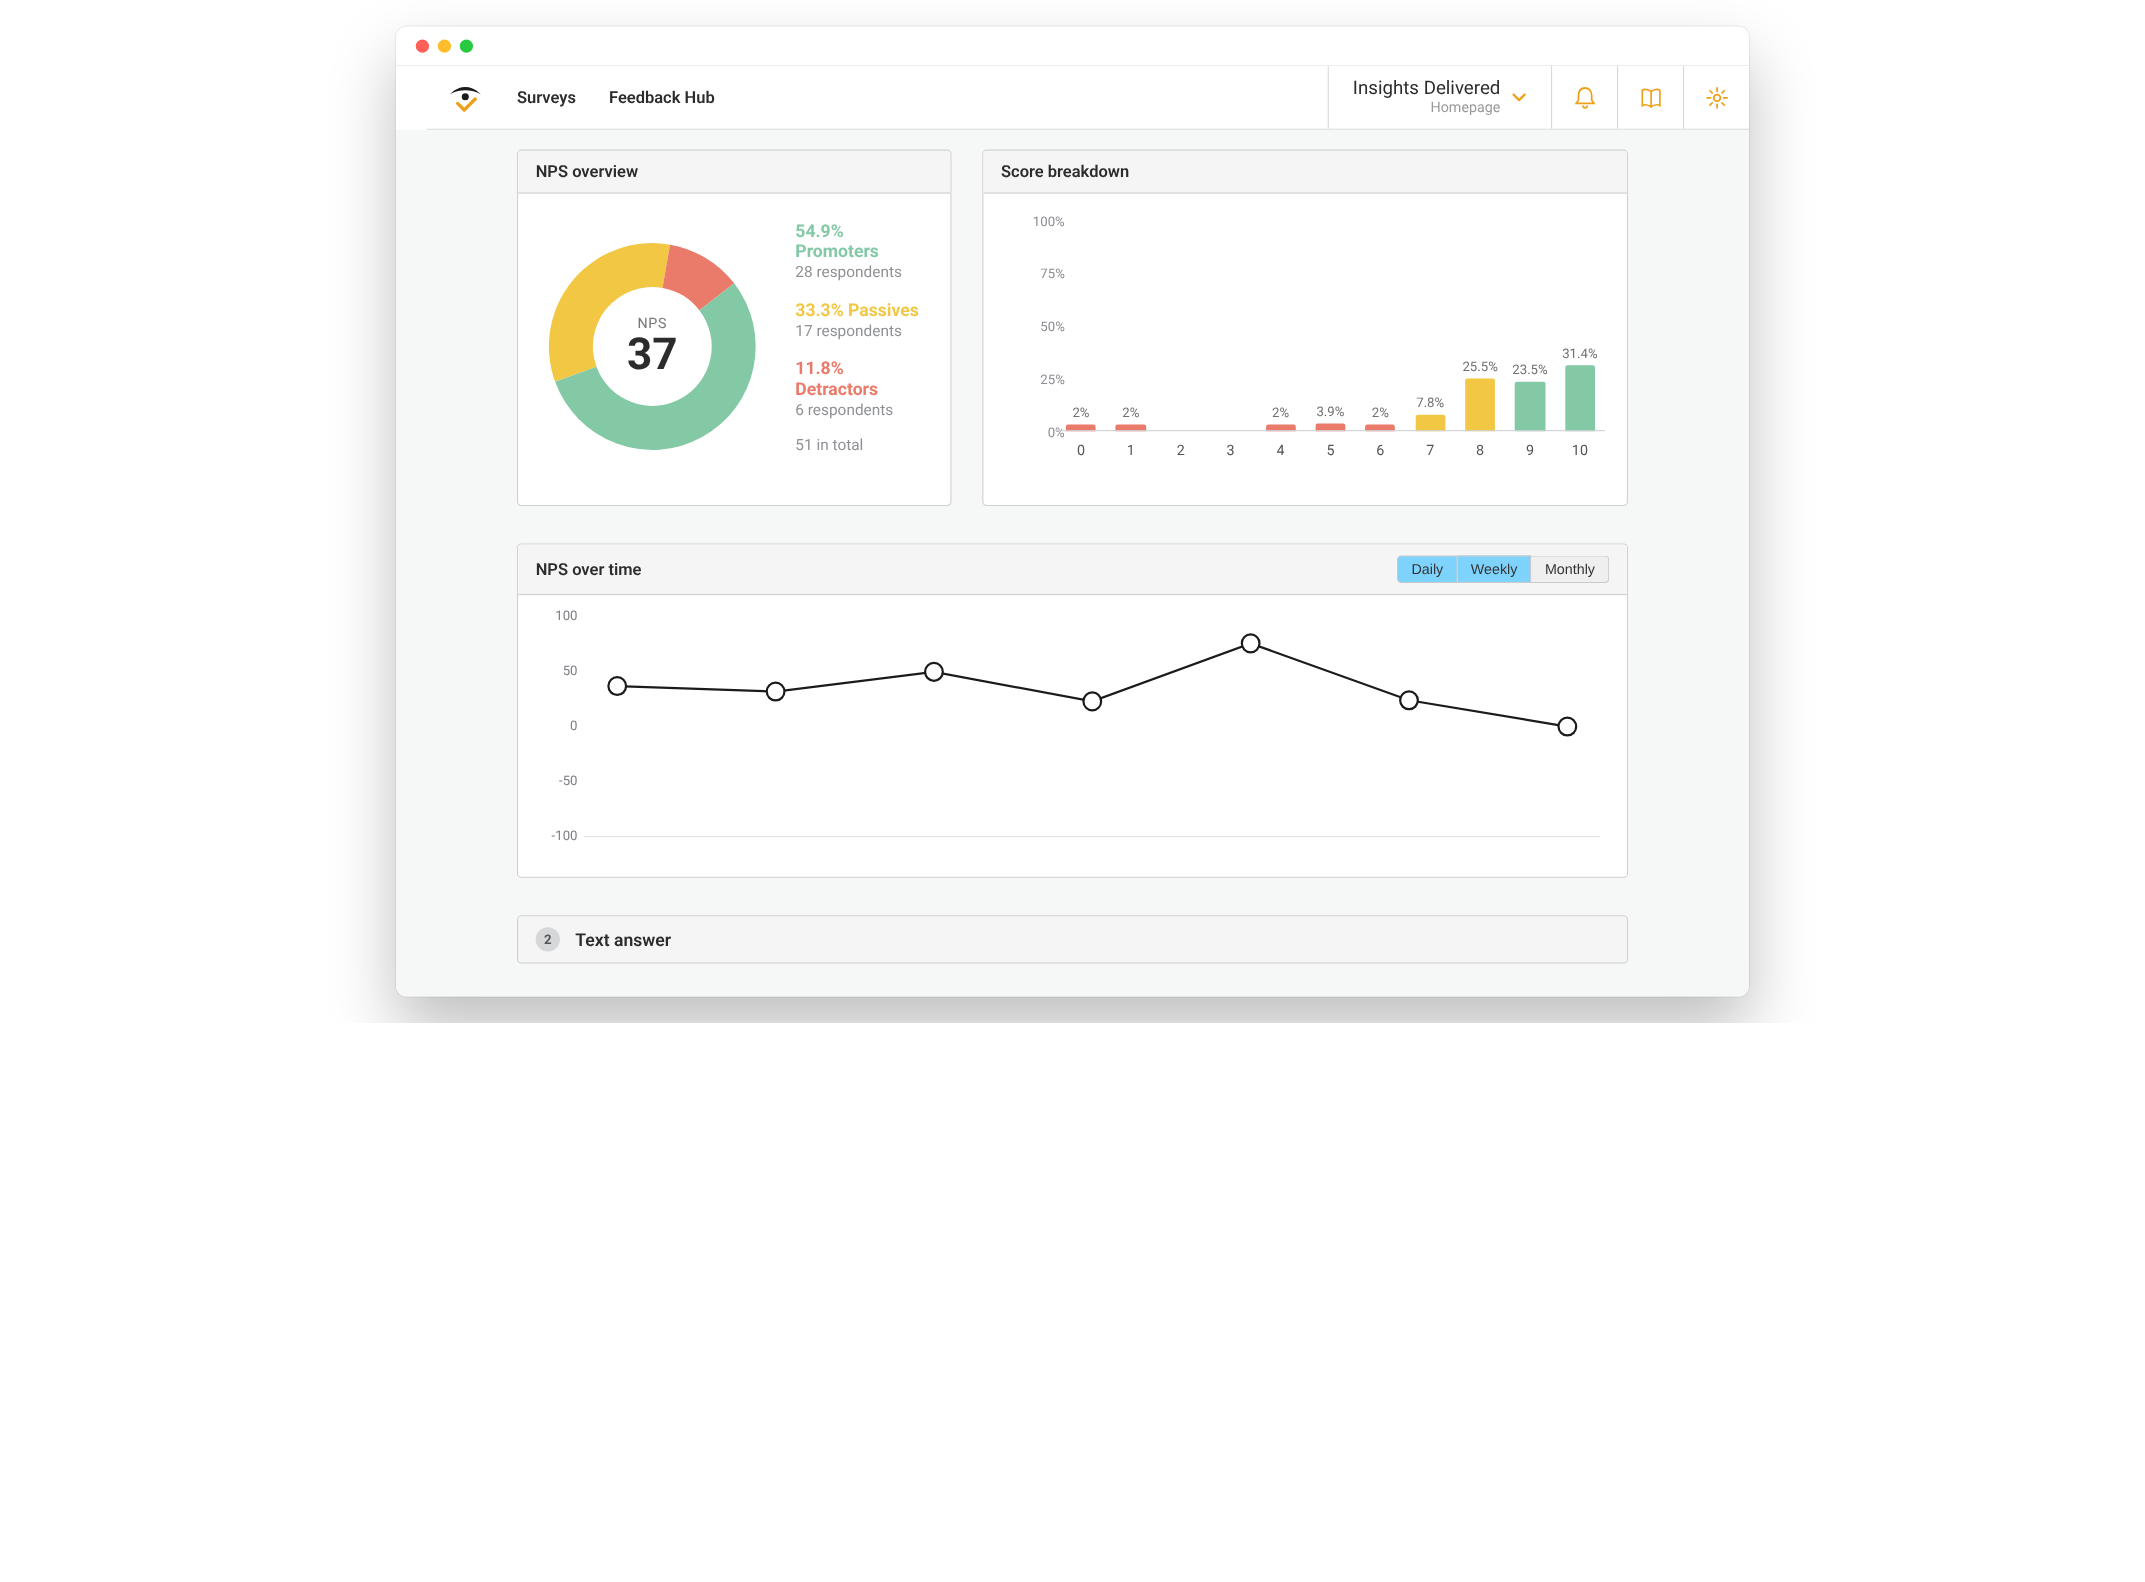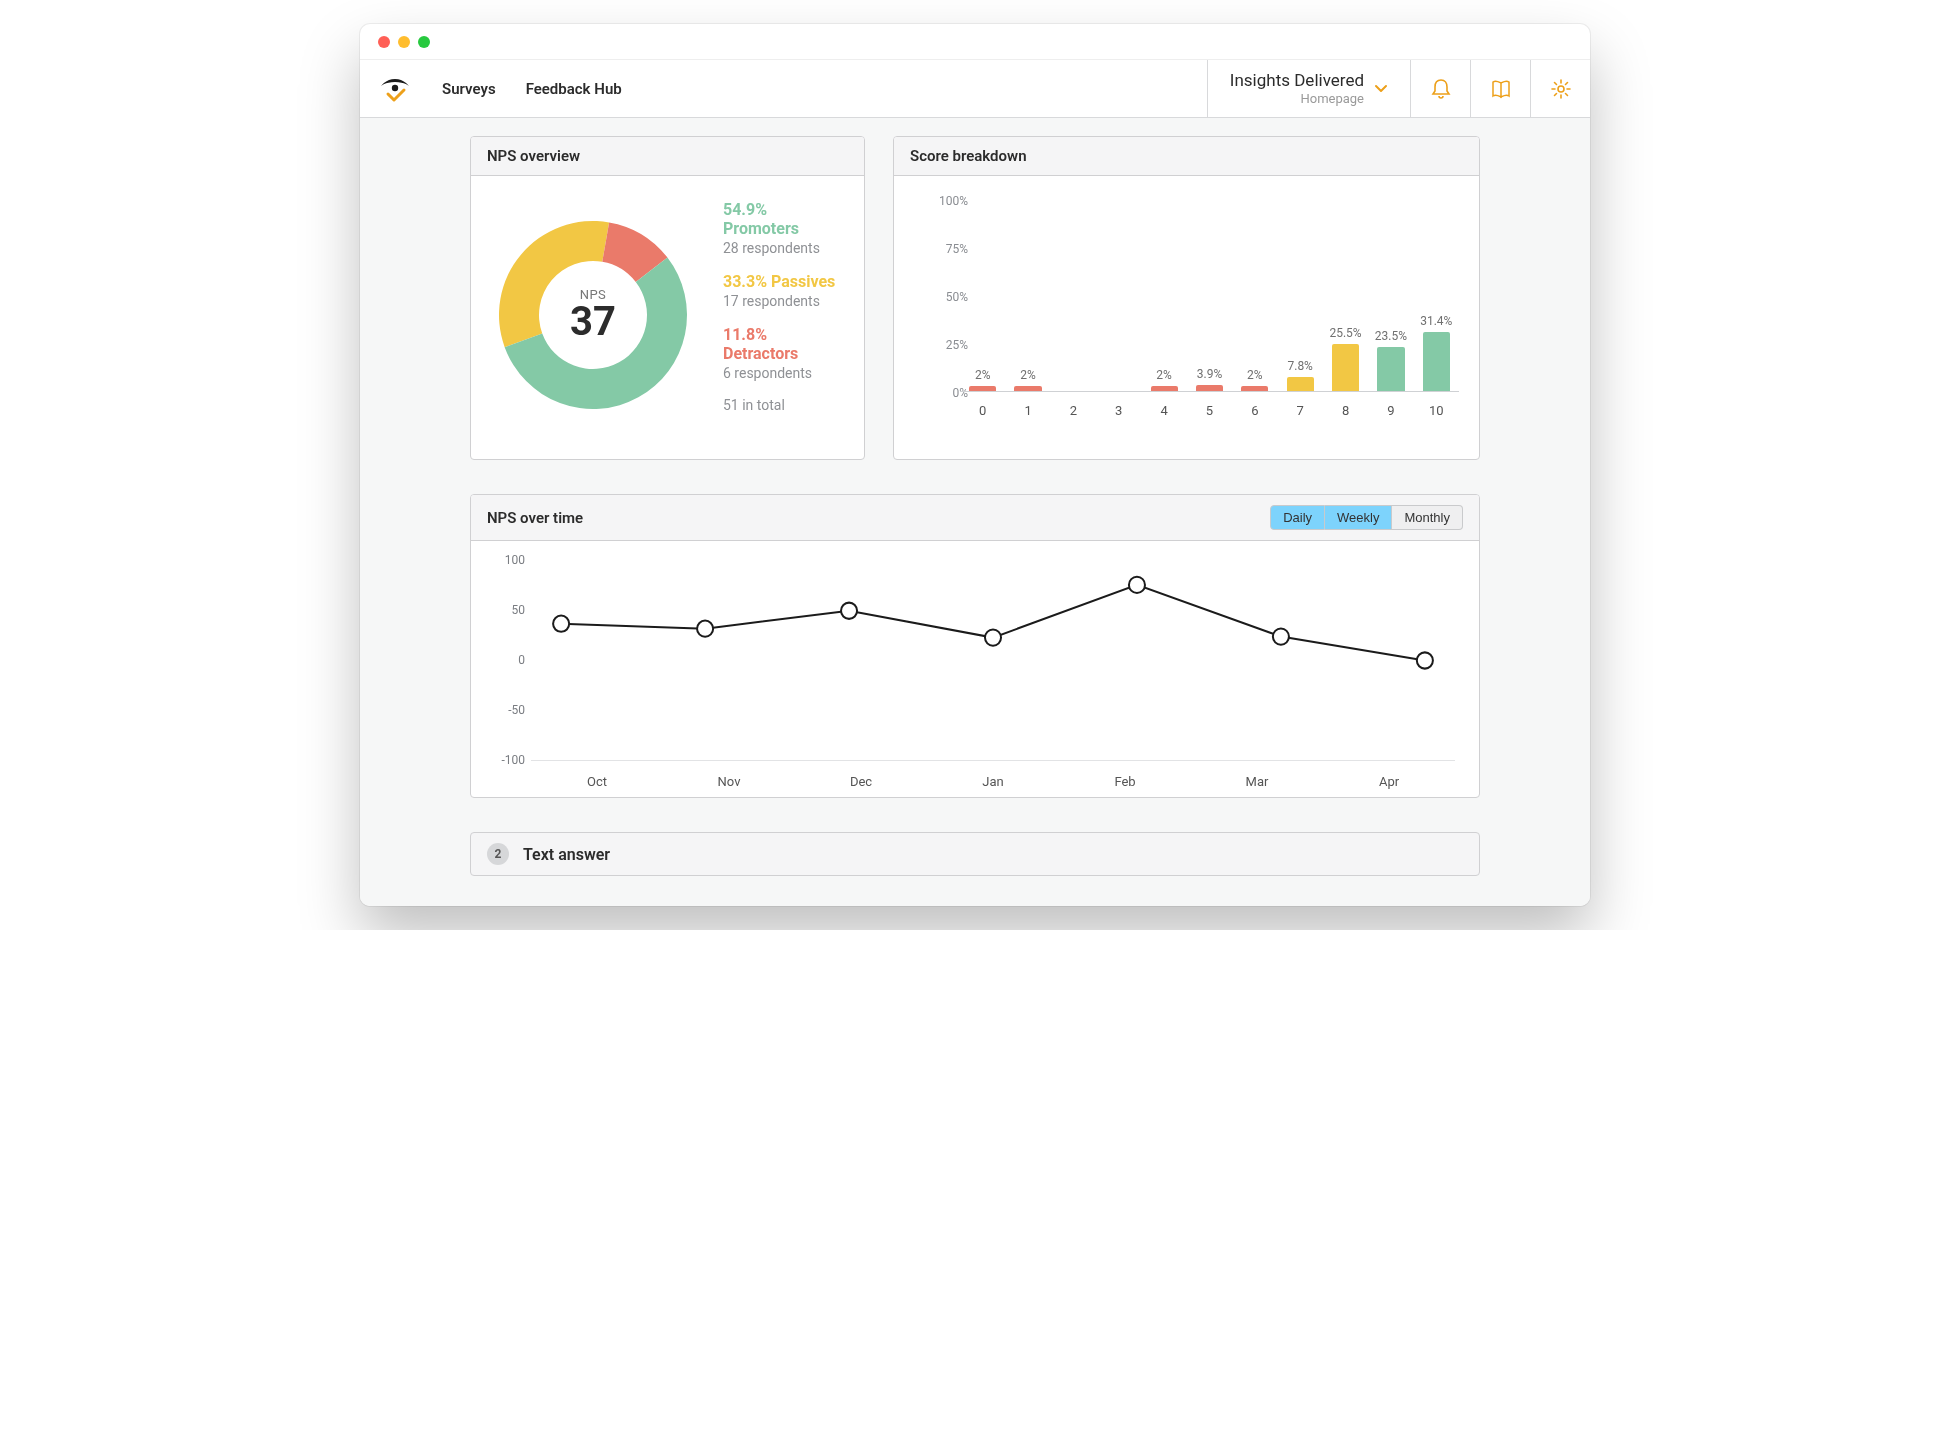--- a/index.html
+++ b/index.html
@@ -39,20 +39,21 @@
   .dot { width: 12px; height: 12px; border-radius: 50%; }
   .dot.red { background: #ff5f56; }
   .dot.yellow { background: #ffbd2e; }
   .dot.green { background: #27c93f; }
 
   .topnav {
     height: 58px;
     display: flex;
     align-items: stretch;
     border-bottom: 1px solid var(--border);
+    margin-left: 28px;
   }
   .brand {
     width: 70px;
     display: flex;
     align-items: center;
     justify-content: center;
   }
   .navlinks { display: flex; align-items: center; gap: 30px; padding-left: 12px; font-weight: 600; font-size: 15px; }
   .spacer { flex: 1; }
   .acct {
@@ -349,29 +350,20 @@
                 <path d="M30 61.73999999999998 L173.33333333333334 66.63999999999999 L316.6666666666667 49 L460 75.46000000000001 L603.3333333333334 23.52000000000001 L746.6666666666667 74.48 L890 98" fill="none" stroke="#1b1b1b" stroke-width="2"></path>
                 <circle cx="30" cy="61.73999999999998" r="8" fill="#fff" stroke="#1b1b1b" stroke-width="2"></circle>
                 <circle cx="173.33333333333334" cy="66.63999999999999" r="8" fill="#fff" stroke="#1b1b1b" stroke-width="2"></circle>
                 <circle cx="316.6666666666667" cy="49" r="8" fill="#fff" stroke="#1b1b1b" stroke-width="2"></circle>
                 <circle cx="460" cy="75.46000000000001" r="8" fill="#fff" stroke="#1b1b1b" stroke-width="2"></circle>
                 <circle cx="603.3333333333334" cy="23.52000000000001" r="8" fill="#fff" stroke="#1b1b1b" stroke-width="2"></circle>
                 <circle cx="746.6666666666667" cy="74.48" r="8" fill="#fff" stroke="#1b1b1b" stroke-width="2"></circle>
                 <circle cx="890" cy="98" r="8" fill="#fff" stroke="#1b1b1b" stroke-width="2"></circle>
               </svg>
           </div>
-          <div class="ot-xs" id="ot-xs">
-              <div class="ot-x">Oct</div>
-              <div class="ot-x">Nov</div>
-              <div class="ot-x">Dec</div>
-              <div class="ot-x">Jan</div>
-              <div class="ot-x">Feb</div>
-              <div class="ot-x">Mar</div>
-              <div class="ot-x">Apr</div>
-            </div>
         </div>
       </div>
     </div>
 
     <div style="height:34px"></div>
 
     <div class="qrow">
       <div class="qnum">2</div>
       <div>Text answer</div>
     </div>

